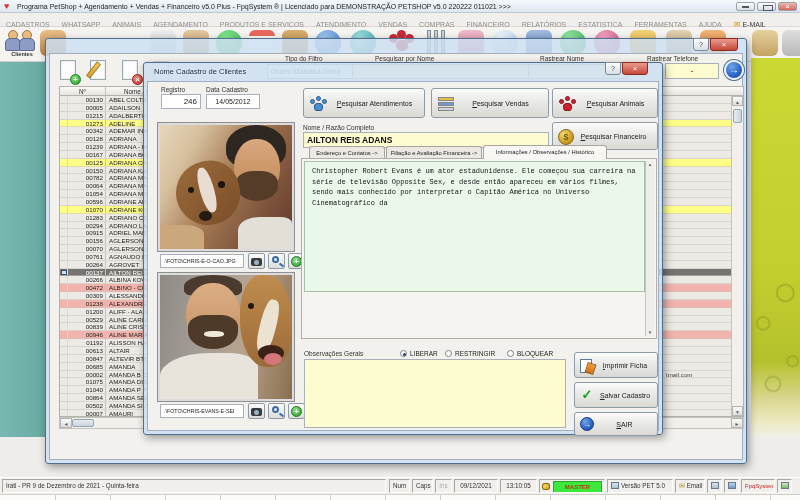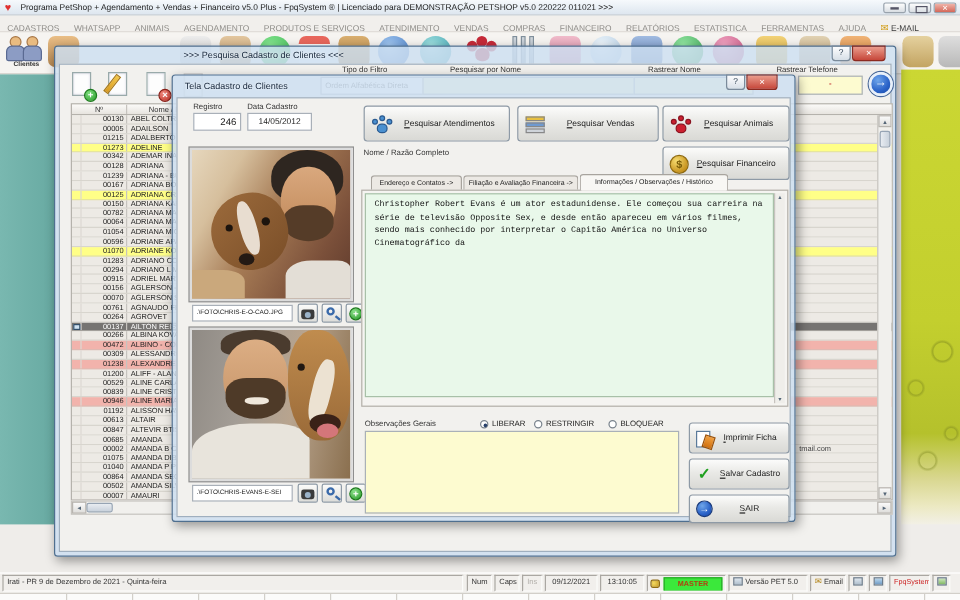--- a/index.html
+++ b/index.html
@@ -220,21 +220,20 @@
   <div class="tbi" style="left:630px;background:linear-gradient(#f2d070,#d0a030)"></div>
   <div class="tbi" style="left:666px;background:linear-gradient(#e0d0b0,#b89868)"></div>
   <div class="tbi" style="left:700px;background:linear-gradient(#f0b070,#d07828)"></div>
   <div class="tbi" style="left:752px;background:linear-gradient(#e4cf9a,#c0a05a)"></div>
   <div class="tbi" style="left:782px;background:linear-gradient(#dddddd,#b5b5b5)"></div>
 
   <div class="teal"></div>
   <div class="roses"></div>
 
   <div class="gwin" style="left:45px;top:38px;width:702px;height:426px">
-    <div class="gtitle" style="height:14px;line-height:14px;padding-left:107px">&gt;&gt;&gt; Pesquisa Cadastro de Clientes &lt;&lt;&lt;</div>
     <div class="ctrls" style="right:8px">
       <span class="cbtn" style="width:16px">?</span>
       <span class="cbtn red" style="width:28px">×</span>
     </div>
     <div class="gbody" style="left:3px;right:3px;top:14px;bottom:3px">
 
       <div class="ticon" style="left:7px;top:5px">
         <span class="sheet"></span>
           <span class="badge grn">+</span>
       </div>
@@ -486,21 +485,21 @@
       </div>
       <div class="hscroll" style="left:9px;top:363px;width:685px">
         <span class="sa" style="left:0">◄</span>
         <span class="thumb" style="left:12px"></span>
         <span class="sa" style="right:0">►</span>
       </div>
     </div>
   </div>
 
   <div class="gwin" style="left:143px;top:62px;width:520px;height:373px;z-index:5">
-    <div class="gtitle" style="height:18px;line-height:18px;padding-left:10px">Tela Cadastro de Clientes</div>
+    <div class="gtitle" style="height:18px;line-height:18px;padding-left:10px">Nome Cadastro de Clientes</div>
     <div class="ctrls" style="right:14px">
       <span class="cbtn" style="width:16px">?</span>
       <span class="cbtn red" style="width:26px">×</span>
     </div>
     <div class="gbody" style="left:3px;right:3px;top:18px;bottom:3px">
 
       <span class="lbl" style="left:13px;top:4px">Registro</span>
       <span class="field" style="left:13px;top:12px;width:40px;height:15px;text-align:right;font-size:8px">246</span>
       <span class="lbl" style="left:58px;top:4px">Data Cadastro</span>
       <span class="field" style="left:58px;top:12px;width:54px;height:15px;text-align:center;font-size:7px">14/05/2012</span>
@@ -530,20 +529,21 @@
             <i></i>
           </span>
         <span class="lbl2">Pesquisar Animais</span>
       </div>
       <div class="bigbtn" style="left:404px;top:40px;width:106px;height:28px">
         <span class="icn coinic">$</span>
         <span class="lbl2">Pesquisar  Financeiro</span>
       </div>
 
       <span class="lbl" style="left:155px;top:42px">Nome / Razão Completo</span>
+      <span class="field yel" style="left:155px;top:50px;width:246px;height:16px;font-weight:bold;font-size:8.5px;line-height:14px;color:#111">AILTON REIS ADANS</span>
 
       <div class="photo" style="left:10px;top:41px;width:136px;height:128px">
         <div style="inset:0;background:linear-gradient(120deg,#e6d7bd 0%,#d6bf9d 22%,#a57a54 48%,#7b503a 78%,#5e3a2c 100%)"></div>
         <div style="right:6px;top:0;width:60px;height:44px;background:#2e2620;border-radius:50% 50% 40% 40%"></div>
         <div style="right:12px;top:14px;width:46px;height:58px;background:linear-gradient(#d9a87e,#c08858);border-radius:48%"></div>
         <div style="right:14px;top:46px;width:42px;height:30px;background:#553c28;border-radius:40% 40% 50% 50%"></div>
         <div style="left:16px;top:36px;width:64px;height:64px;background:linear-gradient(145deg,#9c6b3c,#7a4e28);border-radius:50% 45% 48% 50%;transform:rotate(-12deg)"></div>
         <div style="left:40px;top:42px;width:14px;height:46px;background:#e8ddd0;border-radius:45%;transform:rotate(-16deg)"></div>
         <div style="left:39px;top:86px;width:13px;height:10px;background:#241a14;border-radius:50%"></div>
         <div style="left:58px;top:56px;width:7px;height:7px;background:#1c140e;border-radius:50%"></div>
@@ -583,21 +583,21 @@
           <span class="magic"></span>
         </span>
       <span class="smallbtn" style="left:140px;top:321px">
           <span class="plusic">+</span>
         </span>
 
       <span class="tab" style="left:161px;top:64px;width:76px">Endereço e Contatos  -&gt;</span>
       <span class="tab" style="left:238px;top:64px;width:96px">Filiação e Avaliação Financeira  -&gt;</span>
       <span class="tab active" style="left:335px;width:124px">Informações / Observações / Histórico</span>
       <div class="tabpanel" style="left:153px;top:76px;width:356px;height:181px">
-        <div class="memo" style="left:2px;top:2px;width:341px;height:170px">Christopher Robert Evans é um ator estadunidense. Ele começou sua carreira na série de televisão Opposite Sex, e desde então apareceu em vários filmes, sendo mais conhecido por interpretar o Capitão América no Universo Cinematográfico da</div>
+        <div class="memo" style="left:2px;top:2px;width:341px;height:131px">Christopher Robert Evans é um ator estadunidense. Ele começou sua carreira na série de televisão Opposite Sex, e desde então apareceu em vários filmes, sendo mais conhecido por interpretar o Capitão América no Universo Cinematográfico da</div>
         <div class="memoscroll" style="right:2px;top:2px;height:175px">
           <span style="position:absolute;top:1px;left:0;right:0;text-align:center">▲</span>
           <span style="position:absolute;bottom:1px;left:0;right:0;text-align:center">▼</span>
         </div>
       </div>
 
       <span class="lbl" style="left:156px;top:268px">Observações Gerais</span>
       <span class="radio on" style="left:252px;top:268px"></span>
       <span class="rlabel" style="left:262px;top:268px">LIBERAR</span>
       <span class="radio" style="left:297px;top:268px"></span>

